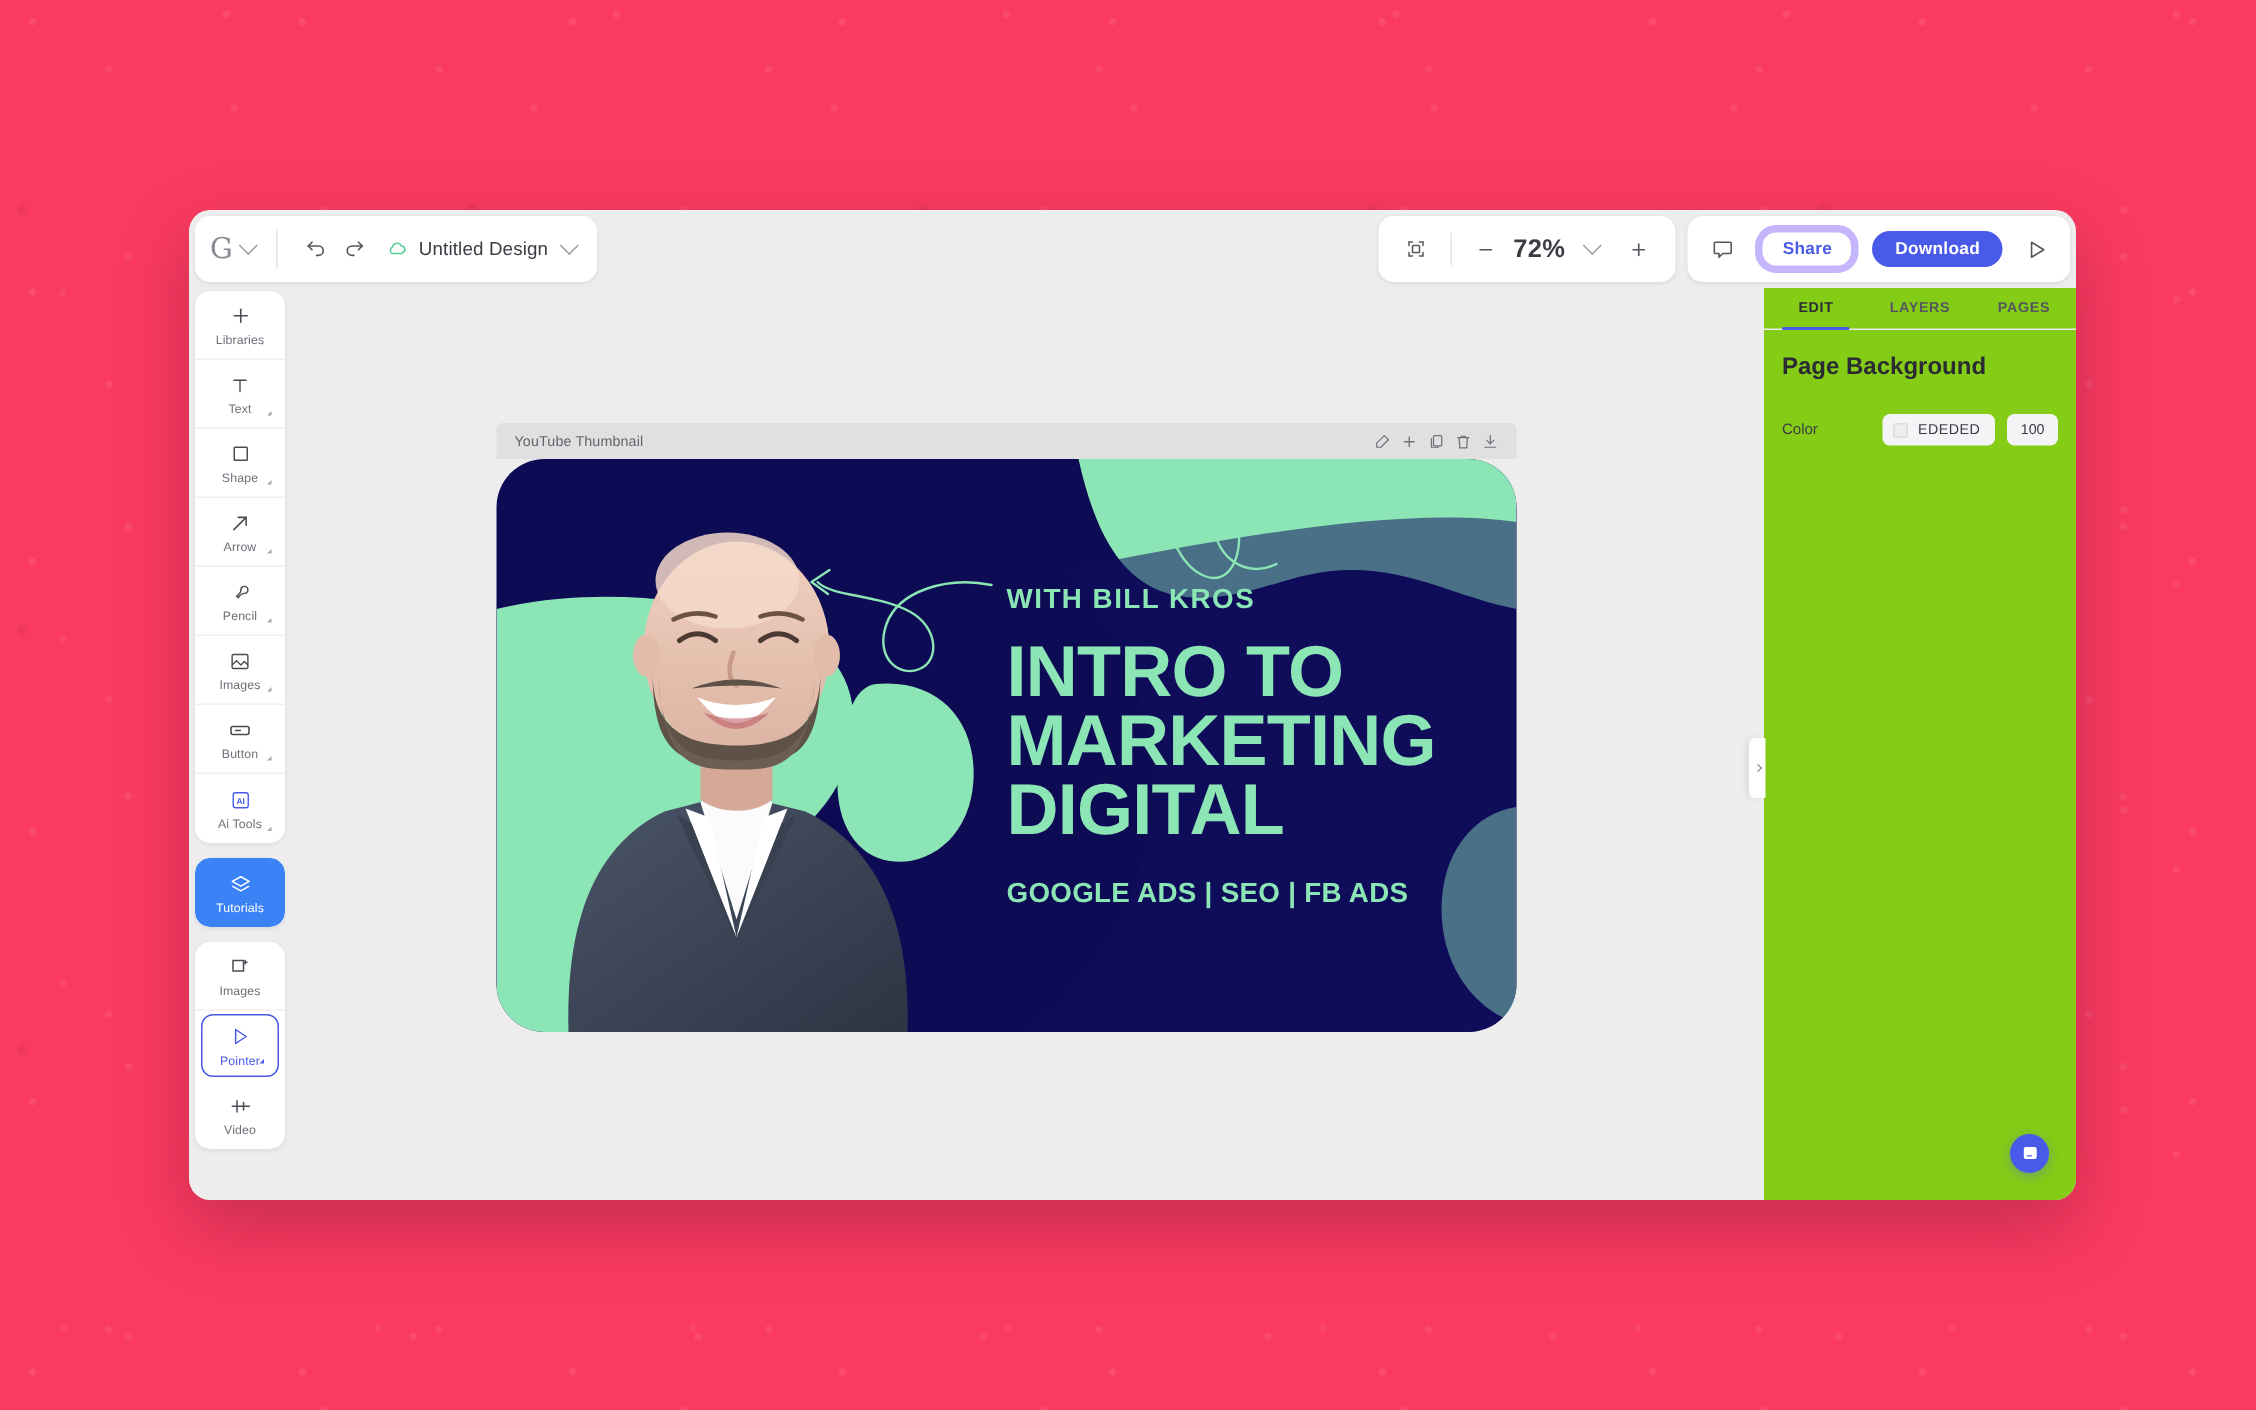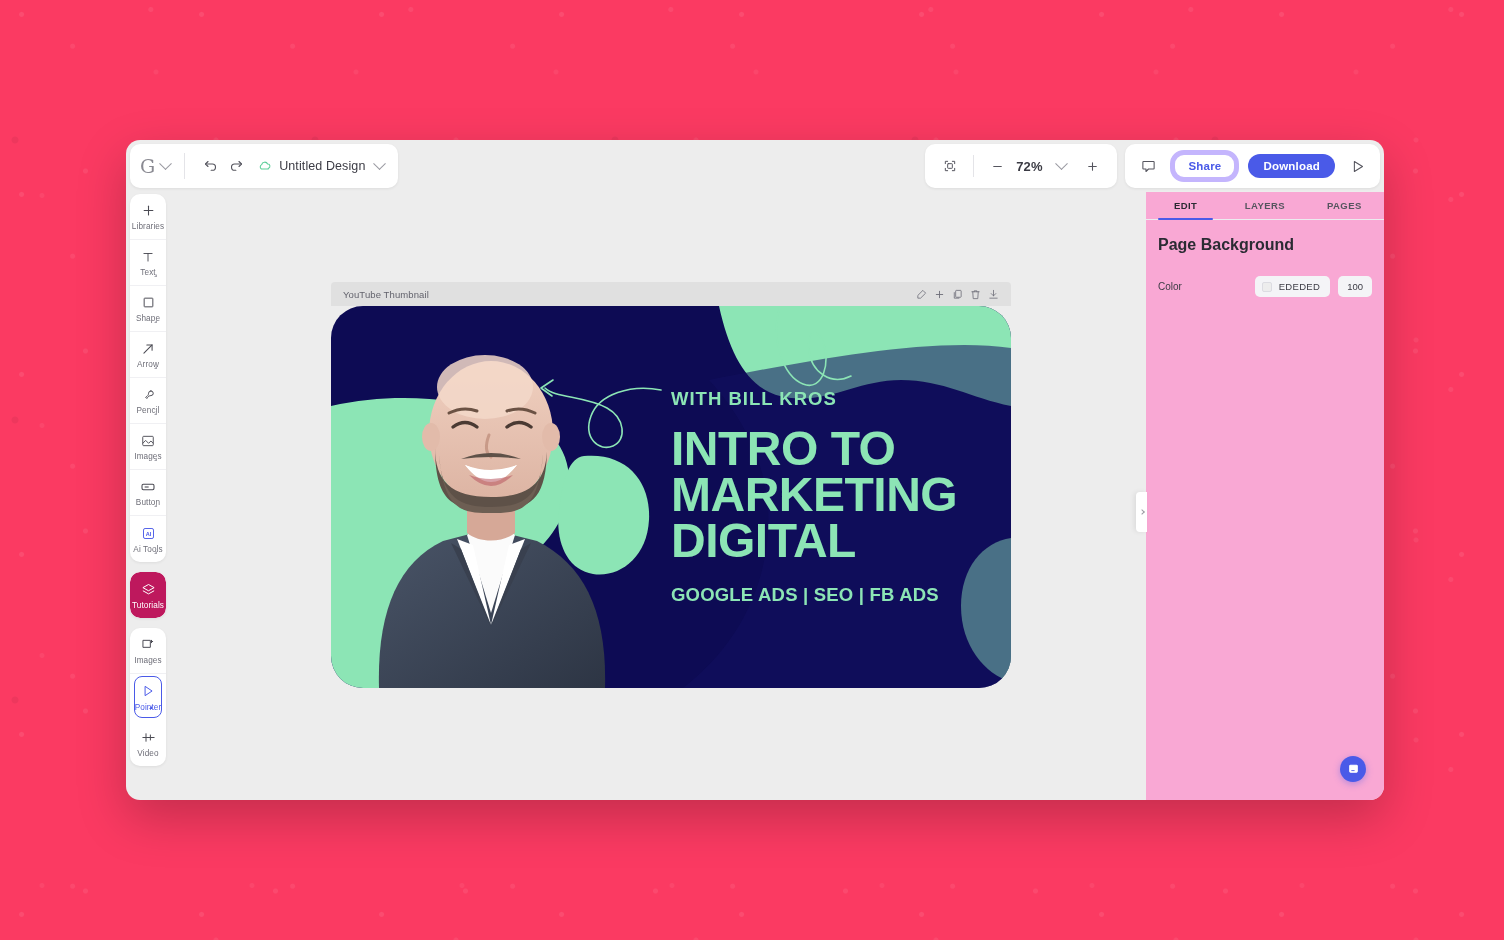--- a/index.html
+++ b/index.html
@@ -81,22 +81,22 @@
   .tb-right {
     position:absolute; right:4px; top:4px;
     display:flex; align-items:center; gap:8px;
   }
   .zoom-box {
     height:44px; display:flex; align-items:center;
     background:#fff; border-radius:10px; padding:0 12px;
     gap:5px; box-shadow:0 1px 3px rgba(0,0,0,.07);
   }
   .zoom-val {
-    font-size:13px; color:#3b3b44; font-weight:700;
-    min-width:28px; text-align:center; letter-spacing:.2px;
+    font-size:17px; color:#3b3b44; font-weight:700;
+    min-width:28px; text-align:right; letter-spacing:.2px;
   }
   .vdiv { width:1px; height:22px; background:#e4e4e8; margin:0 5px; }
   .act-box {
     height:44px; display:flex; align-items:center;
     background:#fff; border-radius:10px; padding:0 10px;
     gap:9px; box-shadow:0 1px 3px rgba(0,0,0,.07);
   }
   .btn-share {
     font-size:11.5px; color:#4a5ae8; font-weight:700;
     border:5px solid #c4b5fd; border-radius:14px;
@@ -106,21 +106,21 @@
   .btn-download {
     font-size:11.5px; color:#fff; font-weight:700;
     background:#4a5ae8; border-radius:14px;
     padding:6px 15px; cursor:pointer; border:none;
     letter-spacing:.2px;
   }
 
   
   .rail {
     position:absolute; left:4px; top:54px;
-    width:36px;
+    width:60px;
     display:flex; flex-direction:column; gap:10px;
     z-index:15;
   }
   .rail-group {
     background:#fff; border-radius:10px;
     box-shadow:0 1px 3px rgba(0,0,0,.07);
     overflow:hidden;
   }
   .tool {
     position:relative;
@@ -134,21 +134,21 @@
   .tool .ti { color:#4a4a53; display:flex; align-items:center; justify-content:center; height:17px; }
   .tool .tl { font-size:8.2px; color:#6e6e78; letter-spacing:.1px; }
   .tool.corner::after {
     content:""; position:absolute;
     right:9px; bottom:8px;
     width:0; height:0;
     border-left:3.5px solid transparent;
     border-bottom:3.5px solid #a8a8b0;
   }
   .tool.active-blue {
-    background:#be185d; border-radius:10px;
+    background:#3b82f6; border-radius:10px;
   }
   .tool.active-blue .ti, .tool.active-blue .tl { color:#fff; }
   .tool.active-outline {
     border:1.3px solid #4a5ae8; border-radius:8px;
     margin:2px 4px; height:42px;
   }
   .tool.active-outline .ti, .tool.active-outline .tl { color:#4a5ae8; }
   .tool.active-outline::after { border-bottom-color:#4a5ae8; }
 
   
@@ -205,22 +205,22 @@
   .t-sub {
     position:absolute; top:278px; left:0;
     font-size:18.5px; font-weight:700;
     color:#8ce5b5; letter-spacing:.2px;
     white-space:nowrap;
   }
 
   
   .panel {
     position:absolute; right:0; top:52px;
-    width:238px; bottom:0;
-    background:#f9a8d4;
+    width:208px; bottom:0;
+    background:#84cc16;
   }
   .panel-tabs {
     display:flex; height:28px;
     border-bottom:1px solid #ececf0;
   }
   .ptab {
     flex:1; display:flex; align-items:center; justify-content:center;
     font-size:9.5px; font-weight:700; color:#55555e;
     letter-spacing:.45px; cursor:pointer;
     position:relative;

